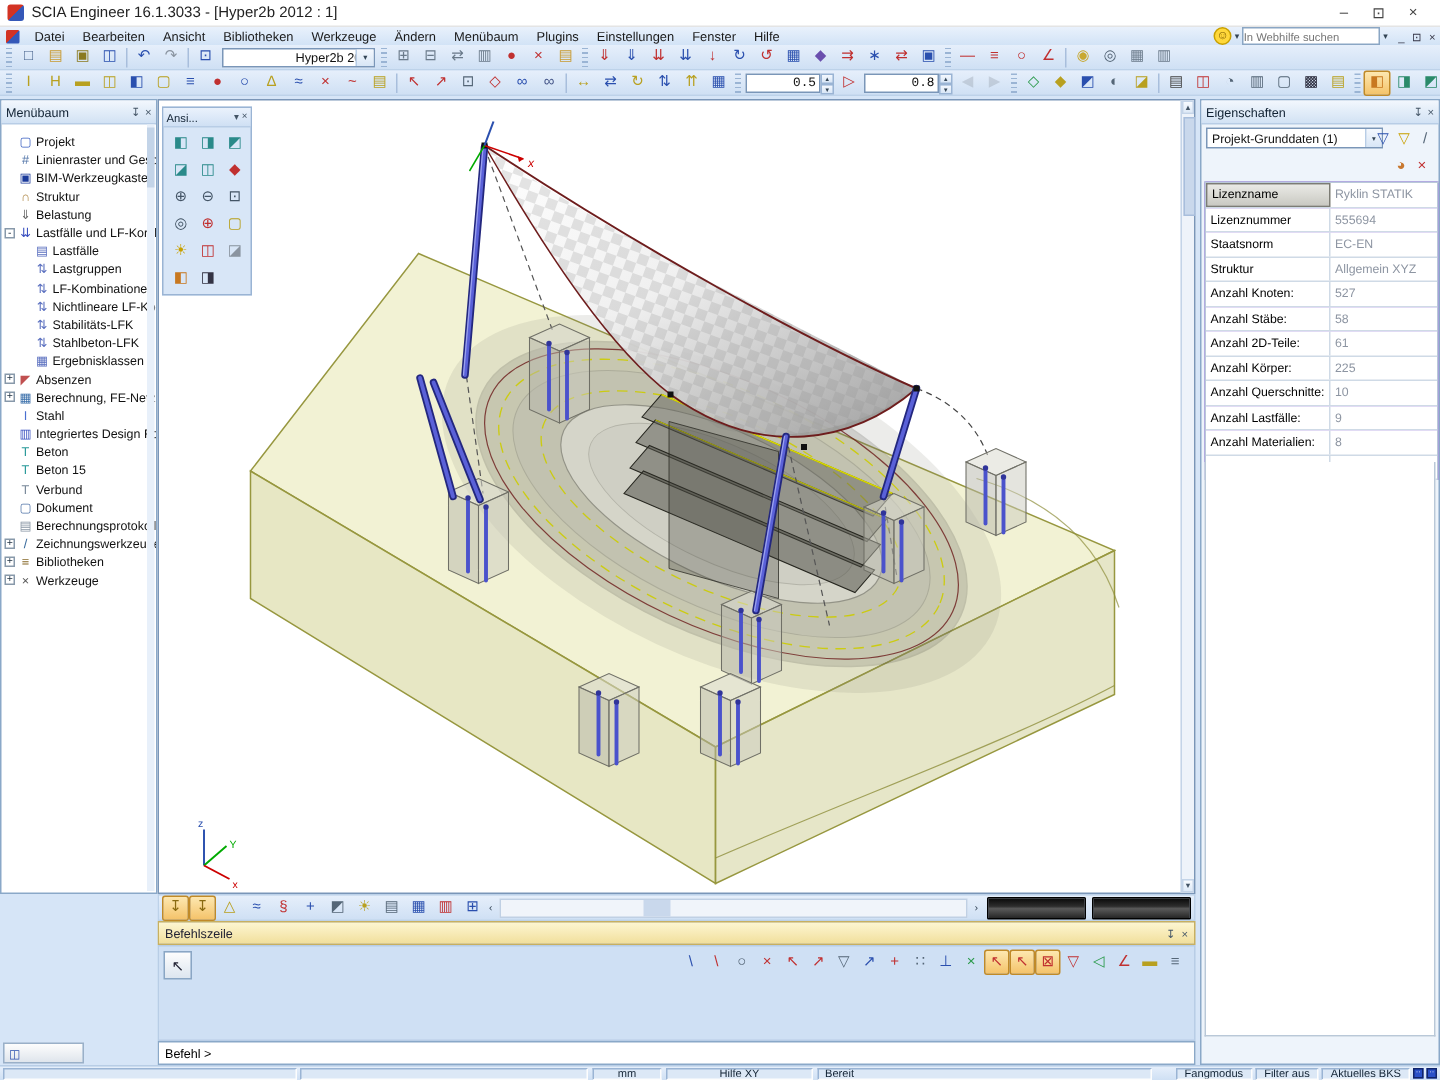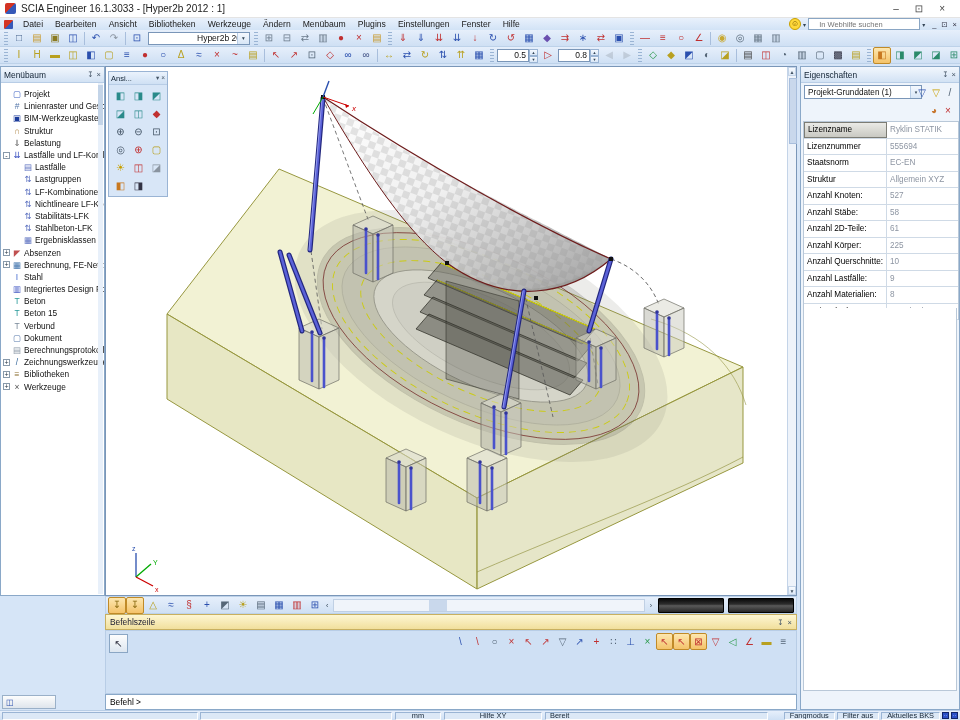--- a/index.html
+++ b/index.html
@@ -14,43 +14,43 @@
   .win-controls span{cursor:default;}
   
   .menubar{position:absolute;left:0;top:18px;width:960px;height:12px;background:linear-gradient(#e9f1fc,#d2e3f6);
            display:flex;align-items:center;font-size:8.6px;color:#1a1a1a;}
   .mdi-icon{width:9px;height:9px;border-radius:1px;background:linear-gradient(135deg,#d23324 50%,#3558b8 50%);margin:0 4px 0 4px;flex:none;}
   .mitem{padding:0 6px;height:100%;display:flex;align-items:center;}
   .menu-right{margin-left:auto;display:flex;align-items:center;gap:2px;padding-right:3px;}
   .smiley{width:10px;height:10px;border-radius:50%;background:#ffd83a;border:1px solid #c8a000;color:#7a5a00;
           font-size:8px;line-height:9px;text-align:center;}
   .mini-arrow{font-size:6px;color:#345;}
-  .searchbox{width:90px;height:10px;border:1px solid #8aa6c4;background:#fff;font-size:7.5px;padding:0 10px;
+  .searchbox{width:90px;height:10px;border:1px solid #8aa6c4;background:#fff;font-size:7.5px;padding:0 0;
              font-family:"Liberation Sans",sans-serif;color:#555;}
   .mdi-btns{display:flex;gap:5px;font-size:7.5px;color:#334;margin-left:5px;}
   
   .tb{position:absolute;left:0;width:960px;height:17px;background:linear-gradient(#e6effb,#cfe0f4);
       display:flex;align-items:center;padding-left:2px;box-sizing:border-box;border-bottom:1px solid #bdd2e9;}
   #tb1{top:30px;} #tb2{top:47px;}
   .grip{width:4px;height:13px;margin:0 2px;background:repeating-linear-gradient(#9ab4d4 0 1px,transparent 1px 3px);flex:none;}
   .sep{width:1px;height:13px;background:#a8bedc;margin:0 2px;flex:none;}
   .iconstrip{display:flex;align-items:center;}
   .ic{width:16px;height:15px;display:inline-flex;align-items:center;justify-content:center;flex:none;
       border:1px solid transparent;border-radius:2px;}
   .ic .g{font-size:10px;line-height:1;}
   .ic.pressed,.ic.hl{background:linear-gradient(#fde7b0,#f4c36a);border-color:#c08a28;}
   .ic.dis .g{opacity:.4;}
   .combo{display:flex;align-items:center;height:13px;background:#fff;border:1px solid #7a96b8;font-size:8.5px;
          padding-left:3px;width:102px;margin:0 2px;box-sizing:border-box;}
   .combo .cv{flex:1;overflow:hidden;white-space:nowrap;margin-left:45px;}
   .combo .arrow{width:11px;height:100%;border-left:1px solid #b8cde6;display:flex;align-items:center;justify-content:center;
                 font-size:5.5px;color:#345;background:linear-gradient(#f4f8fe,#d8e6f6);flex:none;}
   .spin{display:flex;height:13px;margin:0 1px;}
-  .spin .val{width:32px;background:#fff;border:1px solid #7a96b8;font-size:8.5px;display:flex;align-items:center;
-             justify-content:flex-end;padding-right:2px;box-sizing:border-box;}
+  .spin .val{width:50px;background:#fff;border:1px solid #7a96b8;font-size:8.5px;display:flex;align-items:center;
+             justify-content:flex-end;padding-right:2px;box-sizing:border-box;font-family:Liberation Mono, monospace;}
   .spin .btns{display:flex;flex-direction:column;width:9px;}
   .spin .btns span{flex:1;font-size:4px;line-height:5px;text-align:center;background:linear-gradient(#f4f8fe,#d8e6f6);
                    border:1px solid #9ab4d4;color:#345;}
   
   .leftpanel{position:absolute;left:0;top:66px;width:105px;height:530px;background:#fff;border:1px solid #8aa8c8;
              box-sizing:border-box;display:flex;flex-direction:column;}
   .panel-hdr{height:15px;background:linear-gradient(#f2f7fd,#d2e2f4);border-bottom:1px solid #b8cde6;display:flex;
              align-items:center;padding:0 3px;font-size:8.4px;color:#123;flex:none;}
   .panel-hdr .sp{margin-left:auto;display:flex;gap:3px;font-size:7.5px;color:#456;}
   .tree{flex:1;overflow:hidden;position:relative;padding-top:5px;}

